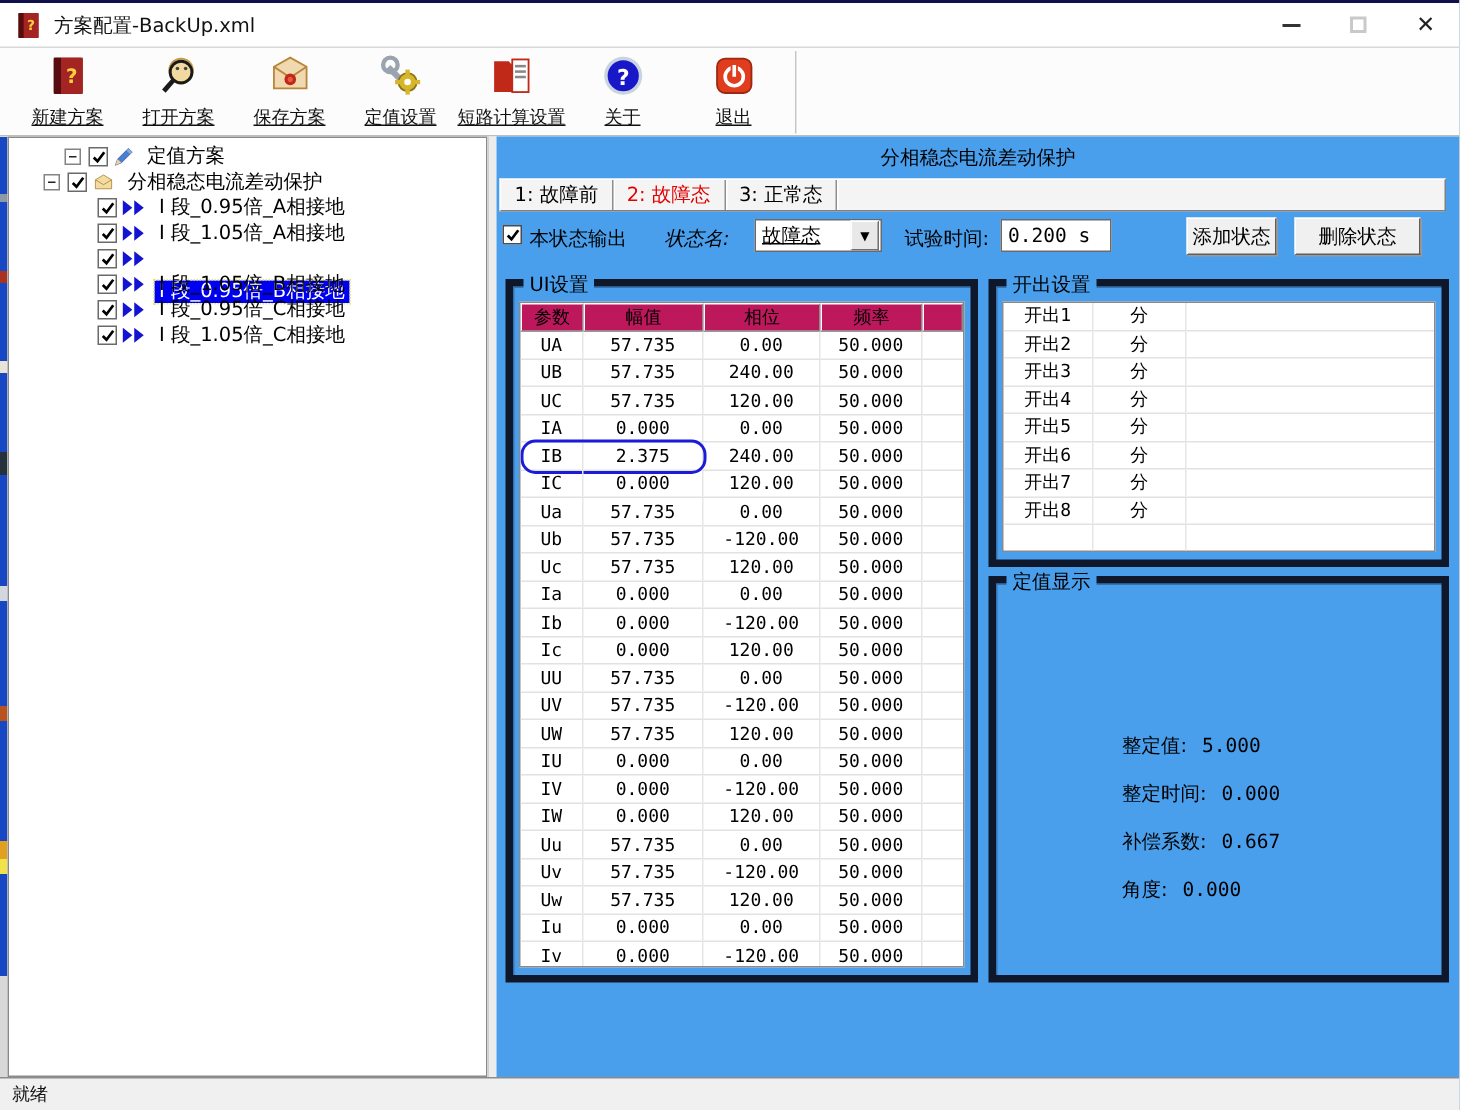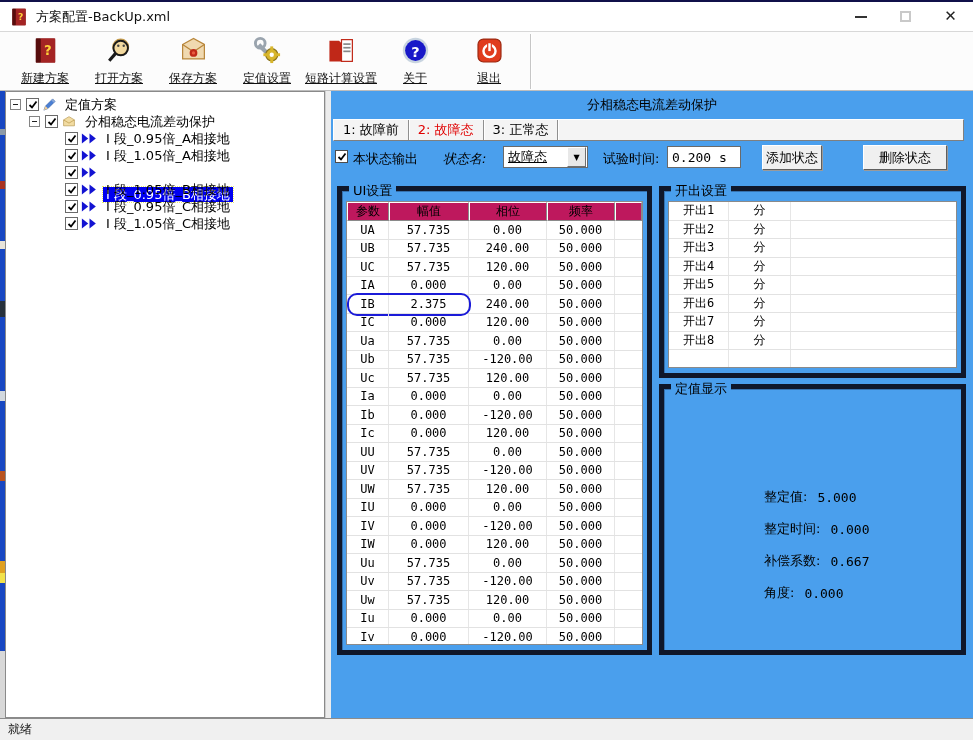--- a/index.html
+++ b/index.html
@@ -30,21 +30,21 @@
   .content{position:absolute;top:91px;left:0;width:973px;height:627px;}
   .desktop-sliver{position:absolute;left:0;top:0;width:5px;height:627px;
     background:repeating-linear-gradient(180deg,
       #1747c2 0 38px,#8c9aa8 38px 44px,#1747c2 44px 90px,#a93220 90px 98px,
       #1747c2 98px 150px,#e8e4da 150px 158px,#1747c2 158px 210px,#27313b 210px 226px,
       #1747c2 226px 300px,#d2d8de 300px 310px,#1747c2 310px 380px,#b8531f 380px 390px,
       #1747c2 390px 470px,#e0a020 470px 482px,#f2e24a 482px 492px,#1747c2 492px 560px,
       #d8d8d8 560px 627px);}
   .tree-panel{position:absolute;left:5px;top:0;width:320px;height:627px;background:#fff;border:1px solid #8a8a8a;box-sizing:border-box;padding-top:4px;overflow:hidden;}
   .tree-row{height:17px;display:flex;align-items:center;white-space:nowrap;}
-  .tree-indent-0{padding-left:4px;} .tree-indent-1{padding-left:23px;} .tree-indent-2{padding-left:54px;}
+  .tree-indent-0{padding-left:4px;margin-left:33px;} .tree-indent-1{padding-left:23px;} .tree-indent-2{padding-left:54px;}
   .expander{width:11px;height:11px;border:1px solid #848484;background:#fff;box-sizing:border-box;position:relative;flex:0 0 auto;}
   .expander::after{content:"";position:absolute;left:2px;top:4px;width:5px;height:1px;background:#222;}
   .tcheck{width:13px;height:13px;border:1px solid #6a6a6a;background:#fff;box-sizing:border-box;margin-left:5px;display:flex;align-items:center;justify-content:center;flex:0 0 auto;}
   .tcheck svg{width:10px;height:10px;}
   .ticon{margin-left:3px;display:flex;align-items:center;flex:0 0 auto;}
   .tlabel{font-size:13px;color:#000;margin-left:5px;padding:0 3px;line-height:15px;}
   .tlabel.sel{background:var(--sel);color:#fff;outline:1px dotted #e8e868;margin-top:44px;}
   .splitter{position:absolute;left:325px;top:0;width:6px;height:627px;background:#ececec;border-left:1px solid #cfcfcf;box-sizing:border-box;}
   
   .blue-panel{position:absolute;left:331px;top:0;width:642px;height:627px;background:var(--blue);}
@@ -55,38 +55,38 @@
   .controls{position:absolute;left:0;top:50px;width:642px;height:30px;}
   .cb{position:absolute;left:4px;top:9px;width:13px;height:13px;background:#fff;border:1px solid #4c4c4c;box-sizing:border-box;display:flex;align-items:center;justify-content:center;}
   .cb svg{width:10px;height:10px;}
   .ctl-label{position:absolute;font-size:13px;color:#000;top:9px;}
   .lbl-output{left:22px;} .lbl-state{left:112px;font-style:italic;} .lbl-time{left:272px;}
   .combo{position:absolute;left:172px;top:5px;width:85px;height:22px;background:#fff;border:1px solid #6a6a6a;box-sizing:border-box;display:flex;align-items:center;}
   .combo-text{font-size:13px;padding-left:4px;flex:1;text-decoration:underline;}
   .combo-btn{width:17px;height:18px;margin-right:1px;background:#e8e8e8;border:1px solid;border-color:#fff #6f6f6f #6f6f6f #fff;display:flex;align-items:center;justify-content:center;font-size:8px;color:#000;}
   .time-input{position:absolute;left:336px;top:5px;width:74px;height:22px;background:#fff;border:1px solid #6a6a6a;box-sizing:border-box;font-size:13px;padding:0 0 0 4px;font-family:"DejaVu Sans Mono",monospace;color:#000;}
   .pbtn{position:absolute;top:4px;height:25px;background:#f0f0f0;border:1px solid;border-color:#ffffff #5f5f5f #5f5f5f #ffffff;box-shadow:1px 1px 0 #9a9a9a;font-size:13px;color:#000;display:flex;align-items:center;justify-content:center;box-sizing:border-box;}
-  .btn-add{left:431px;width:60px;} .btn-del{left:532px;width:84px;}
+  .btn-add{left:460px;width:60px;} .btn-del{left:532px;width:84px;}
   
   .group{position:absolute;border:5px solid #0f172a;box-shadow:inset 1px 1px 0 rgba(30,60,100,.45);box-sizing:border-box;}
   .group-label{position:absolute;top:-9px;left:7px;background:var(--blue);padding:0 4px;font-size:13px;color:#000;line-height:17px;}
   .group-ui{left:6px;top:95px;width:315px;height:469px;}
   .group-out{left:328px;top:95px;width:307px;height:192px;}
   .group-val{left:328px;top:293px;width:307px;height:271px;}
   .tbl{position:absolute;left:4px;top:10px;right:4px;bottom:5px;background:#fff;border:1px solid #8a8a8a;box-sizing:border-box;overflow:hidden;}
   .thead{display:flex;height:19px;}
   .th{background:#be185d;border:1px solid;border-color:#ffffff #8a8a8a #8a8a8a #ffffff;box-sizing:border-box;font-size:12px;display:flex;align-items:center;justify-content:center;color:#000;}
   .trow{display:flex;height:17.5px;border-bottom:1px solid #e2e2e2;position:relative;}
   .td{font-family:"DejaVu Sans Mono",monospace;font-size:12px;color:#000;display:flex;align-items:center;justify-content:center;border-right:1px solid #e6e6e6;box-sizing:border-box;}
   .td:last-child{border-right:none;}
   .c0{width:42px;flex:0 0 auto;} .c1{width:80px;flex:0 0 auto;} .c2{width:78px;flex:0 0 auto;} .c3{width:68px;flex:0 0 auto;} .c4{flex:1;}
   .o0{width:60px;flex:0 0 auto;} .o1{width:62px;flex:0 0 auto;} .o2{flex:1;}
   .trow.hl::before{content:"";position:absolute;left:0;top:-2px;width:120px;height:19px;border:2px solid #1b1bd8;border-radius:10px;pointer-events:none;}
   
-  .val-lines{position:absolute;left:100px;top:92px;}
+  .val-lines{position:absolute;left:84px;top:92px;}
   .val-line{height:32px;font-size:13px;color:#000;display:flex;align-items:center;}
   .val-line .vv{margin-left:10px;font-family:"DejaVu Sans Mono",monospace;}
   
   .statusbar{position:absolute;left:0;top:718px;width:973px;height:22px;background:#f0f0f0;border-top:1px solid #8c8c8c;box-sizing:border-box;display:flex;align-items:center;padding-left:8px;font-size:12px;color:#111;}
 </style>
 </head>
 <body>
 
 <div id="window" style="--blue: #4A9FED; --sel: #0000F0; --tabred: #E00000;">
   <div class="top-edge"></div>

